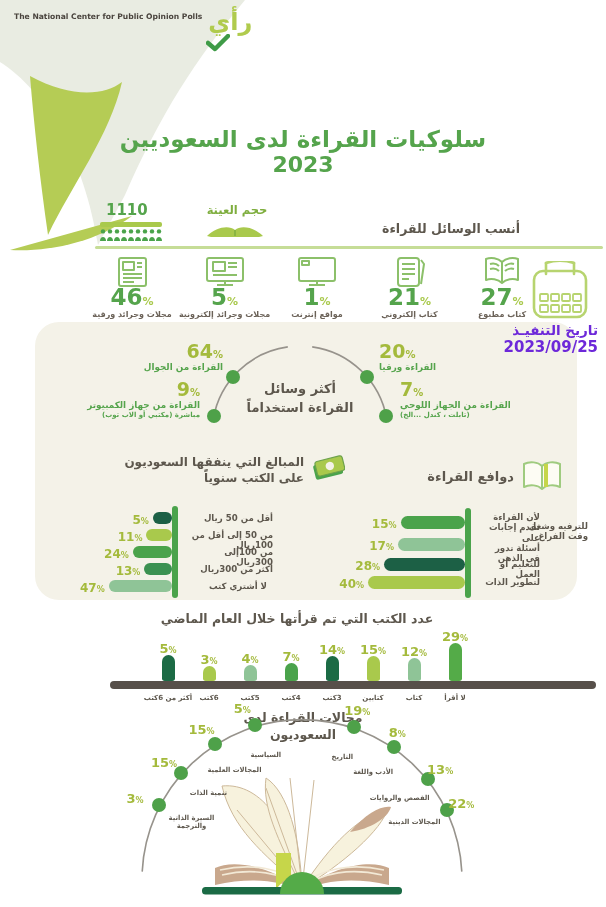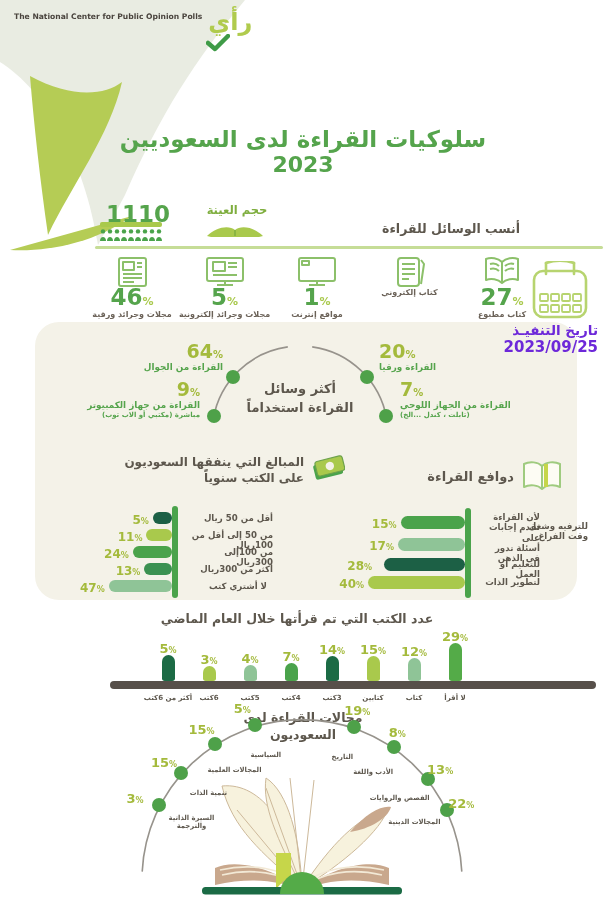--- a/index.html
+++ b/index.html
@@ -13,21 +13,21 @@
   .org-en{font-size:7.6px;font-weight:bold;color:#4a443e;margin-top:2px;}
   .wordmark{position:relative;width:42px;height:40px;}
   .wordmark .wm{font-size:24px;font-weight:bold;color:#b0cb4d;direction:rtl;line-height:1;}
   .wordmark svg{position:absolute;left:-2px;bottom:-2px;}
   
   .title{position:absolute;top:126px;left:0;right:0;text-align:center;color:#55a44c;font-weight:bold;}
   .title .t1{font-size:23px;display:block;direction:rtl;}
   .title .t2{font-size:22px;display:block;margin-top:0;}
   
   .sample{position:absolute;top:201px;left:100px;width:175px;height:44px;}
-  .sample .sval{position:absolute;left:6px;top:0;font-size:23px;font-weight:bold;color:#55a44c;}
+  .sample .sval{position:absolute;left:6px;top:0;font-size:15px;font-weight:bold;color:#55a44c;}
   .sample .sline{position:absolute;left:0px;top:21px;width:62px;height:5px;background:#a9c94c;border-radius:2px;}
   .sample .slabel{position:absolute;left:102px;top:2px;width:70px;font-size:11.5px;font-weight:bold;color:#7fae3f;direction:rtl;text-align:center;}
   .sample svg{position:absolute;}
   
   .sect-head{position:absolute;top:221px;right:86px;font-size:12.5px;font-weight:bold;color:#5d574d;direction:rtl;}
   .divider{position:absolute;top:246px;left:95px;right:3px;height:3px;background:#c6dd97;border-radius:2px;}
   
   #means-row{position:absolute;top:256px;left:86px;right:58px;height:66px;display:flex;direction:rtl;justify-content:space-between;}
   .mi{width:92px;text-align:center;}
   .mi .icon{height:32px;}
@@ -150,20 +150,21 @@
         <div class="mlabel">كتاب مطبوع</div>
       </div>
       <div class="mi">
         <div class="icon"><svg width="32" height="32" viewBox="0 0 32 32">
             <g fill="none" stroke="#8cc06a" stroke-width="2" stroke-linejoin="round">
               <rect x="4" y="2" width="21" height="28" rx="3"></rect>
               <path d="M8,8 H21 M8,13 H21 M8,18 H21 M8,23 H15"></path>
               <path d="M27,4 L30,8 L27,28"></path>
             </g>
           </svg></div>
+        <div class="mval"><span class="num">21</span><span class="pc">%</span></div>
         <div class="mlabel">كتاب إلكتروني</div>
       </div>
       <div class="mi">
         <div class="icon"><svg width="40" height="32" viewBox="0 0 40 32">
             <g fill="none" stroke="#8cc06a" stroke-width="2" stroke-linejoin="round">
               <rect x="2" y="2" width="36" height="23" rx="2"></rect>
               <rect x="5" y="5" width="7" height="4"></rect>
               <path d="M20,25 V29 M12,29 H28"></path>
             </g>
           </svg></div>
@@ -276,21 +277,21 @@
 
     <div id="motive" class="abs" style="left:300px;top:168px;width:235px;height:108px;">
       <div class="axis-v" style="left:130px;top:18px;height:90px;"></div>
     <div class="hbar" style="left: 65.5px; top: 25.5px; width: 64.5px; height: 13px; background: rgb(74, 163, 75);"></div>
         <div class="hb-val" style="left: 25.5px; top: 23px;"><span class="num">15</span><span class="pc">%</span></div>
         <div class="hb-lab" style="left: 143px; width: 62px; top: 22px;">لأن القراءة تقدم إجابات على<br>أسئلة تدور في الذهن</div>
         <div class="hbar" style="left: 62.9px; top: 47.5px; width: 67.1px; height: 13px; background: rgb(143, 196, 151);"></div>
         <div class="hb-val" style="left: 22.9px; top: 45px;"><span class="num">17</span><span class="pc">%</span></div>
         <div class="hb-lab" style="left: 143px; width: 62px; top: 31px; margin-left: 48px;">للترفيه وشغل وقت الفراغ</div>
         <div class="hbar" style="left: 48.6px; top: 67.5px; width: 81.4px; height: 13px; background: rgb(28, 96, 69);"></div>
-        <div class="hb-val" style="left: 1px; top: 65px;"><span class="num">28</span><span class="pc">%</span></div>
+        <div class="hb-val" style="left: 9px; top: 65px;"><span class="num">28</span><span class="pc">%</span></div>
         <div class="hb-lab" style="left: 143px; width: 62px; top: 69px;">للتعليم أو العمل</div>
         <div class="hbar" style="left: 33px; top: 85.5px; width: 97px; height: 13px; background: rgb(169, 201, 76);"></div>
         <div class="hb-val" style="left: -7px; top: 83px;"><span class="num">40</span><span class="pc">%</span></div>
         <div class="hb-lab" style="left: 143px; width: 62px; top: 87px;">لتطوير الذات</div>
       </div>
   <div class="semi-dot" style="left: 190.6px; top: 48.4px;"></div>
       <div class="sp left" style="right: 354px; top: 18px;">
         <div class="val"><span class="num">64</span><span class="pc">%</span></div>
         <div class="lb">القراءة من الجوال</div>
       </div>

